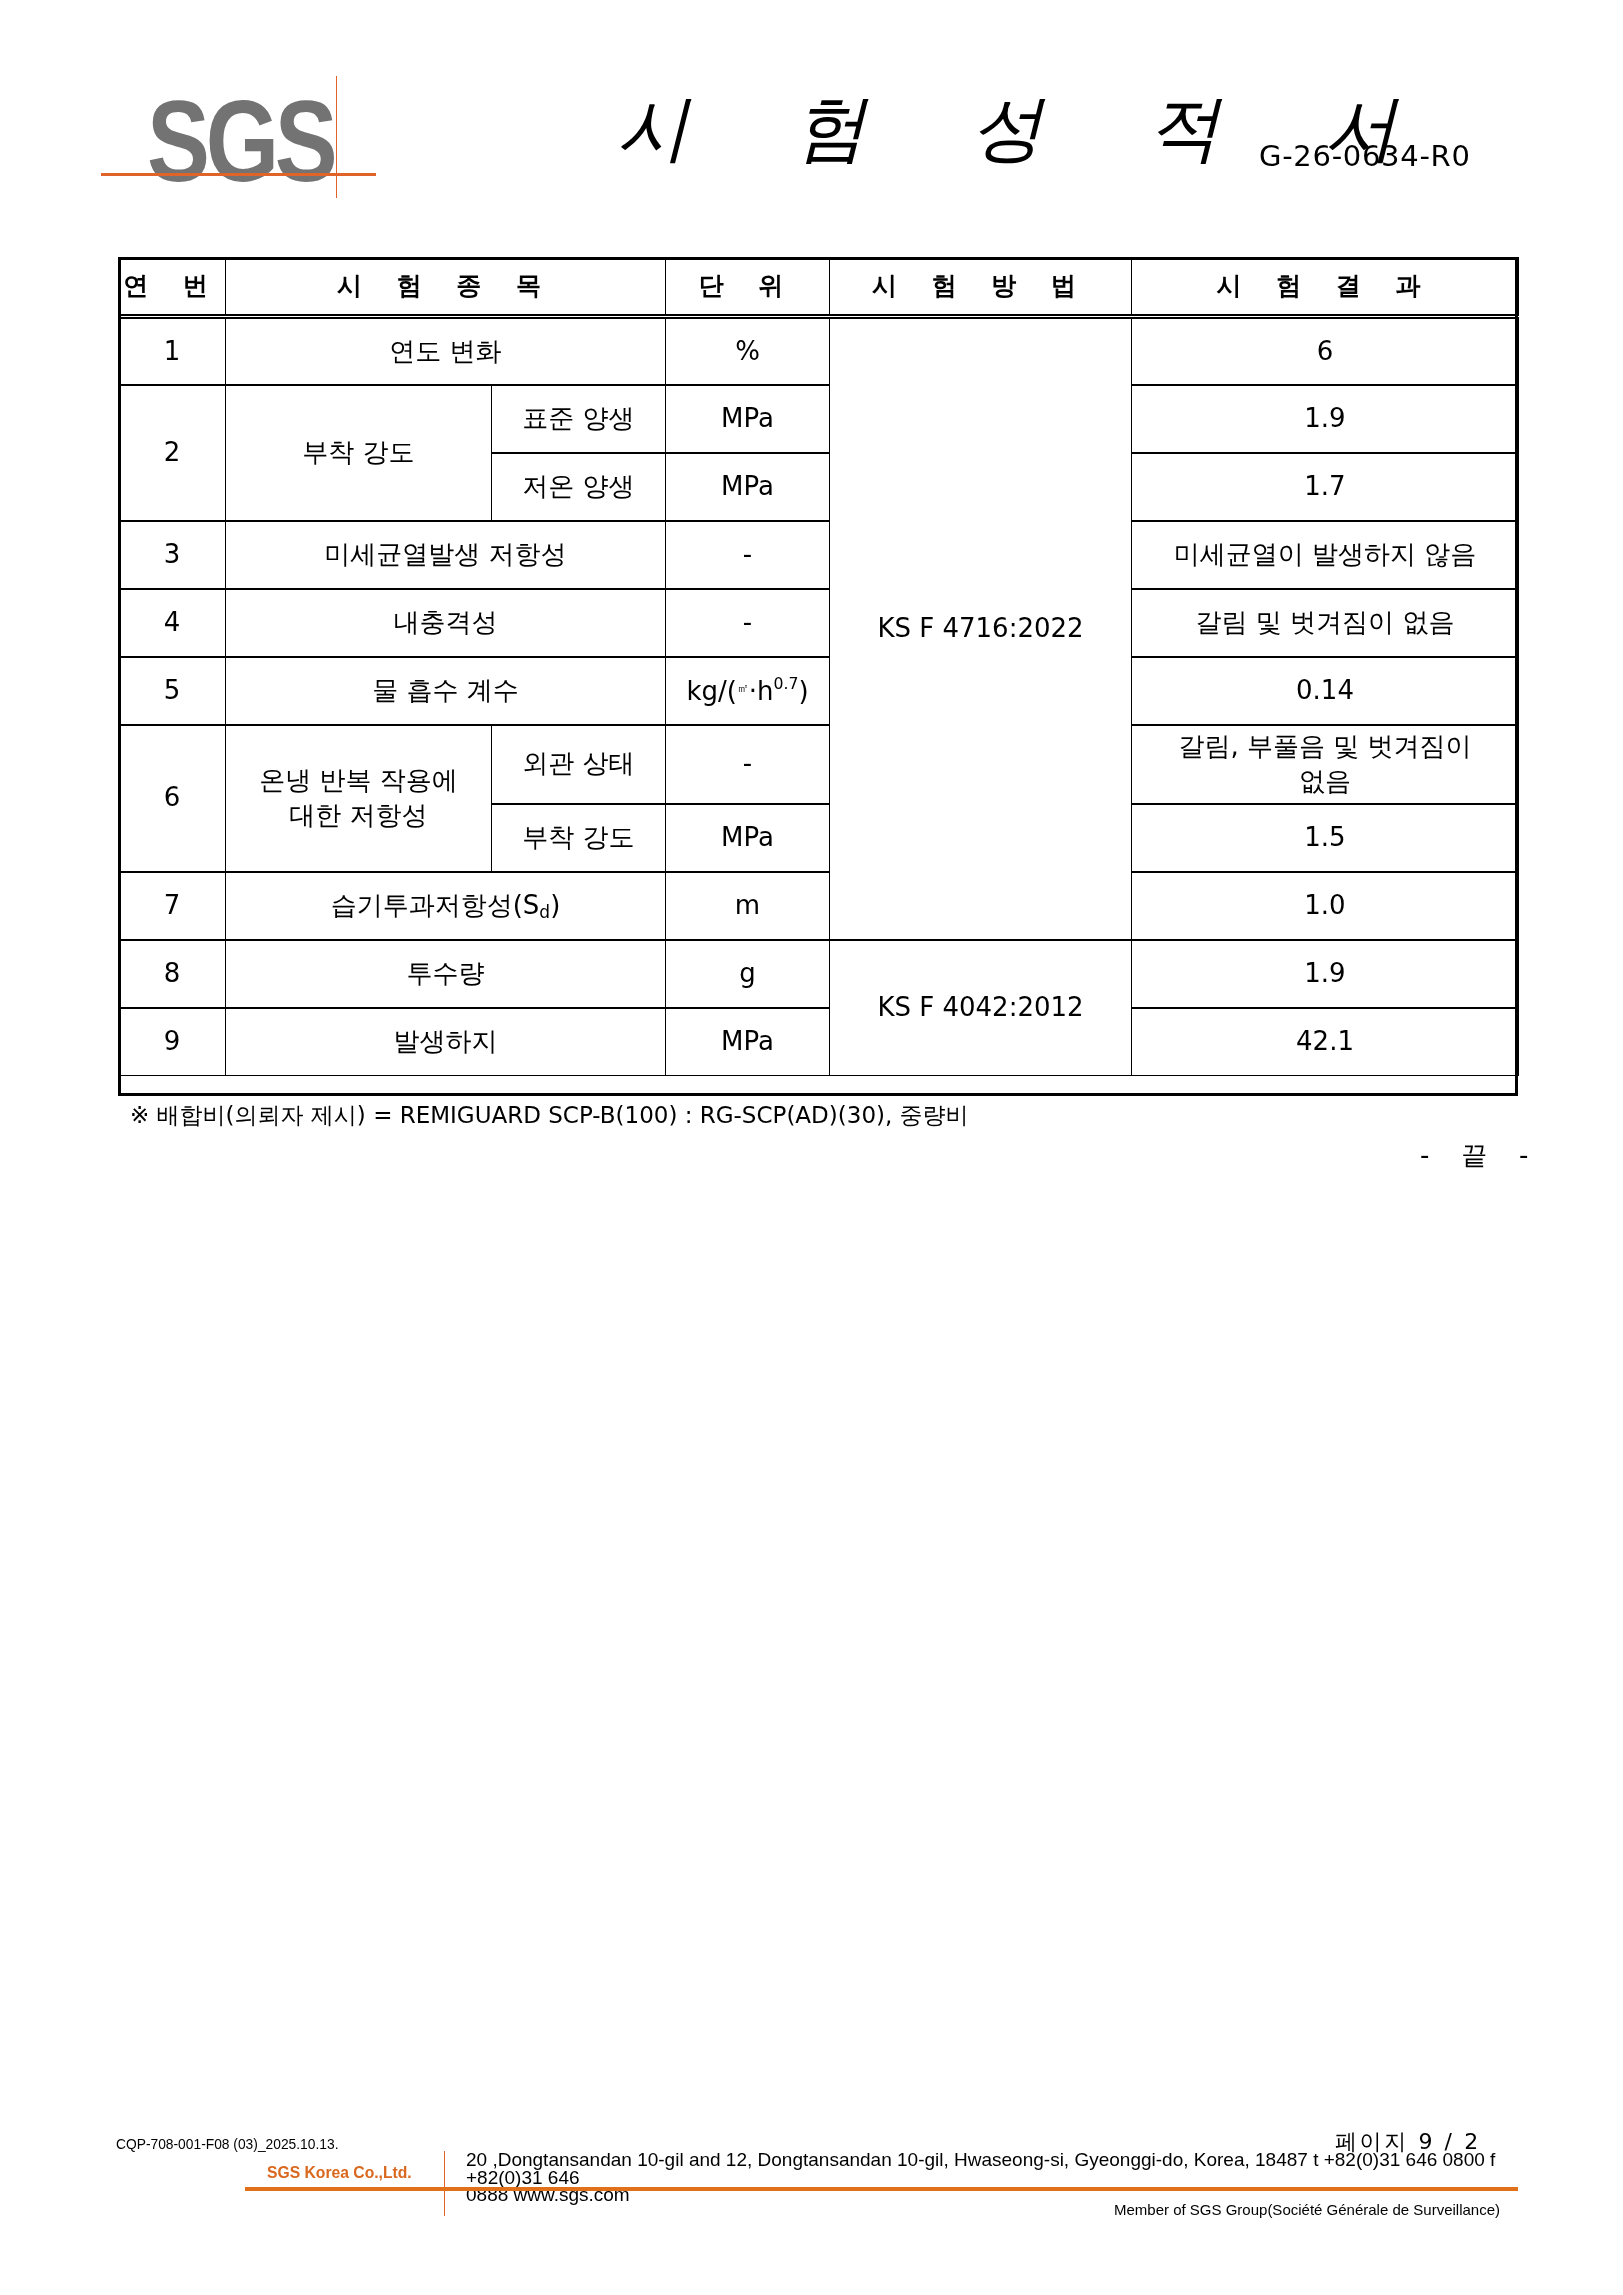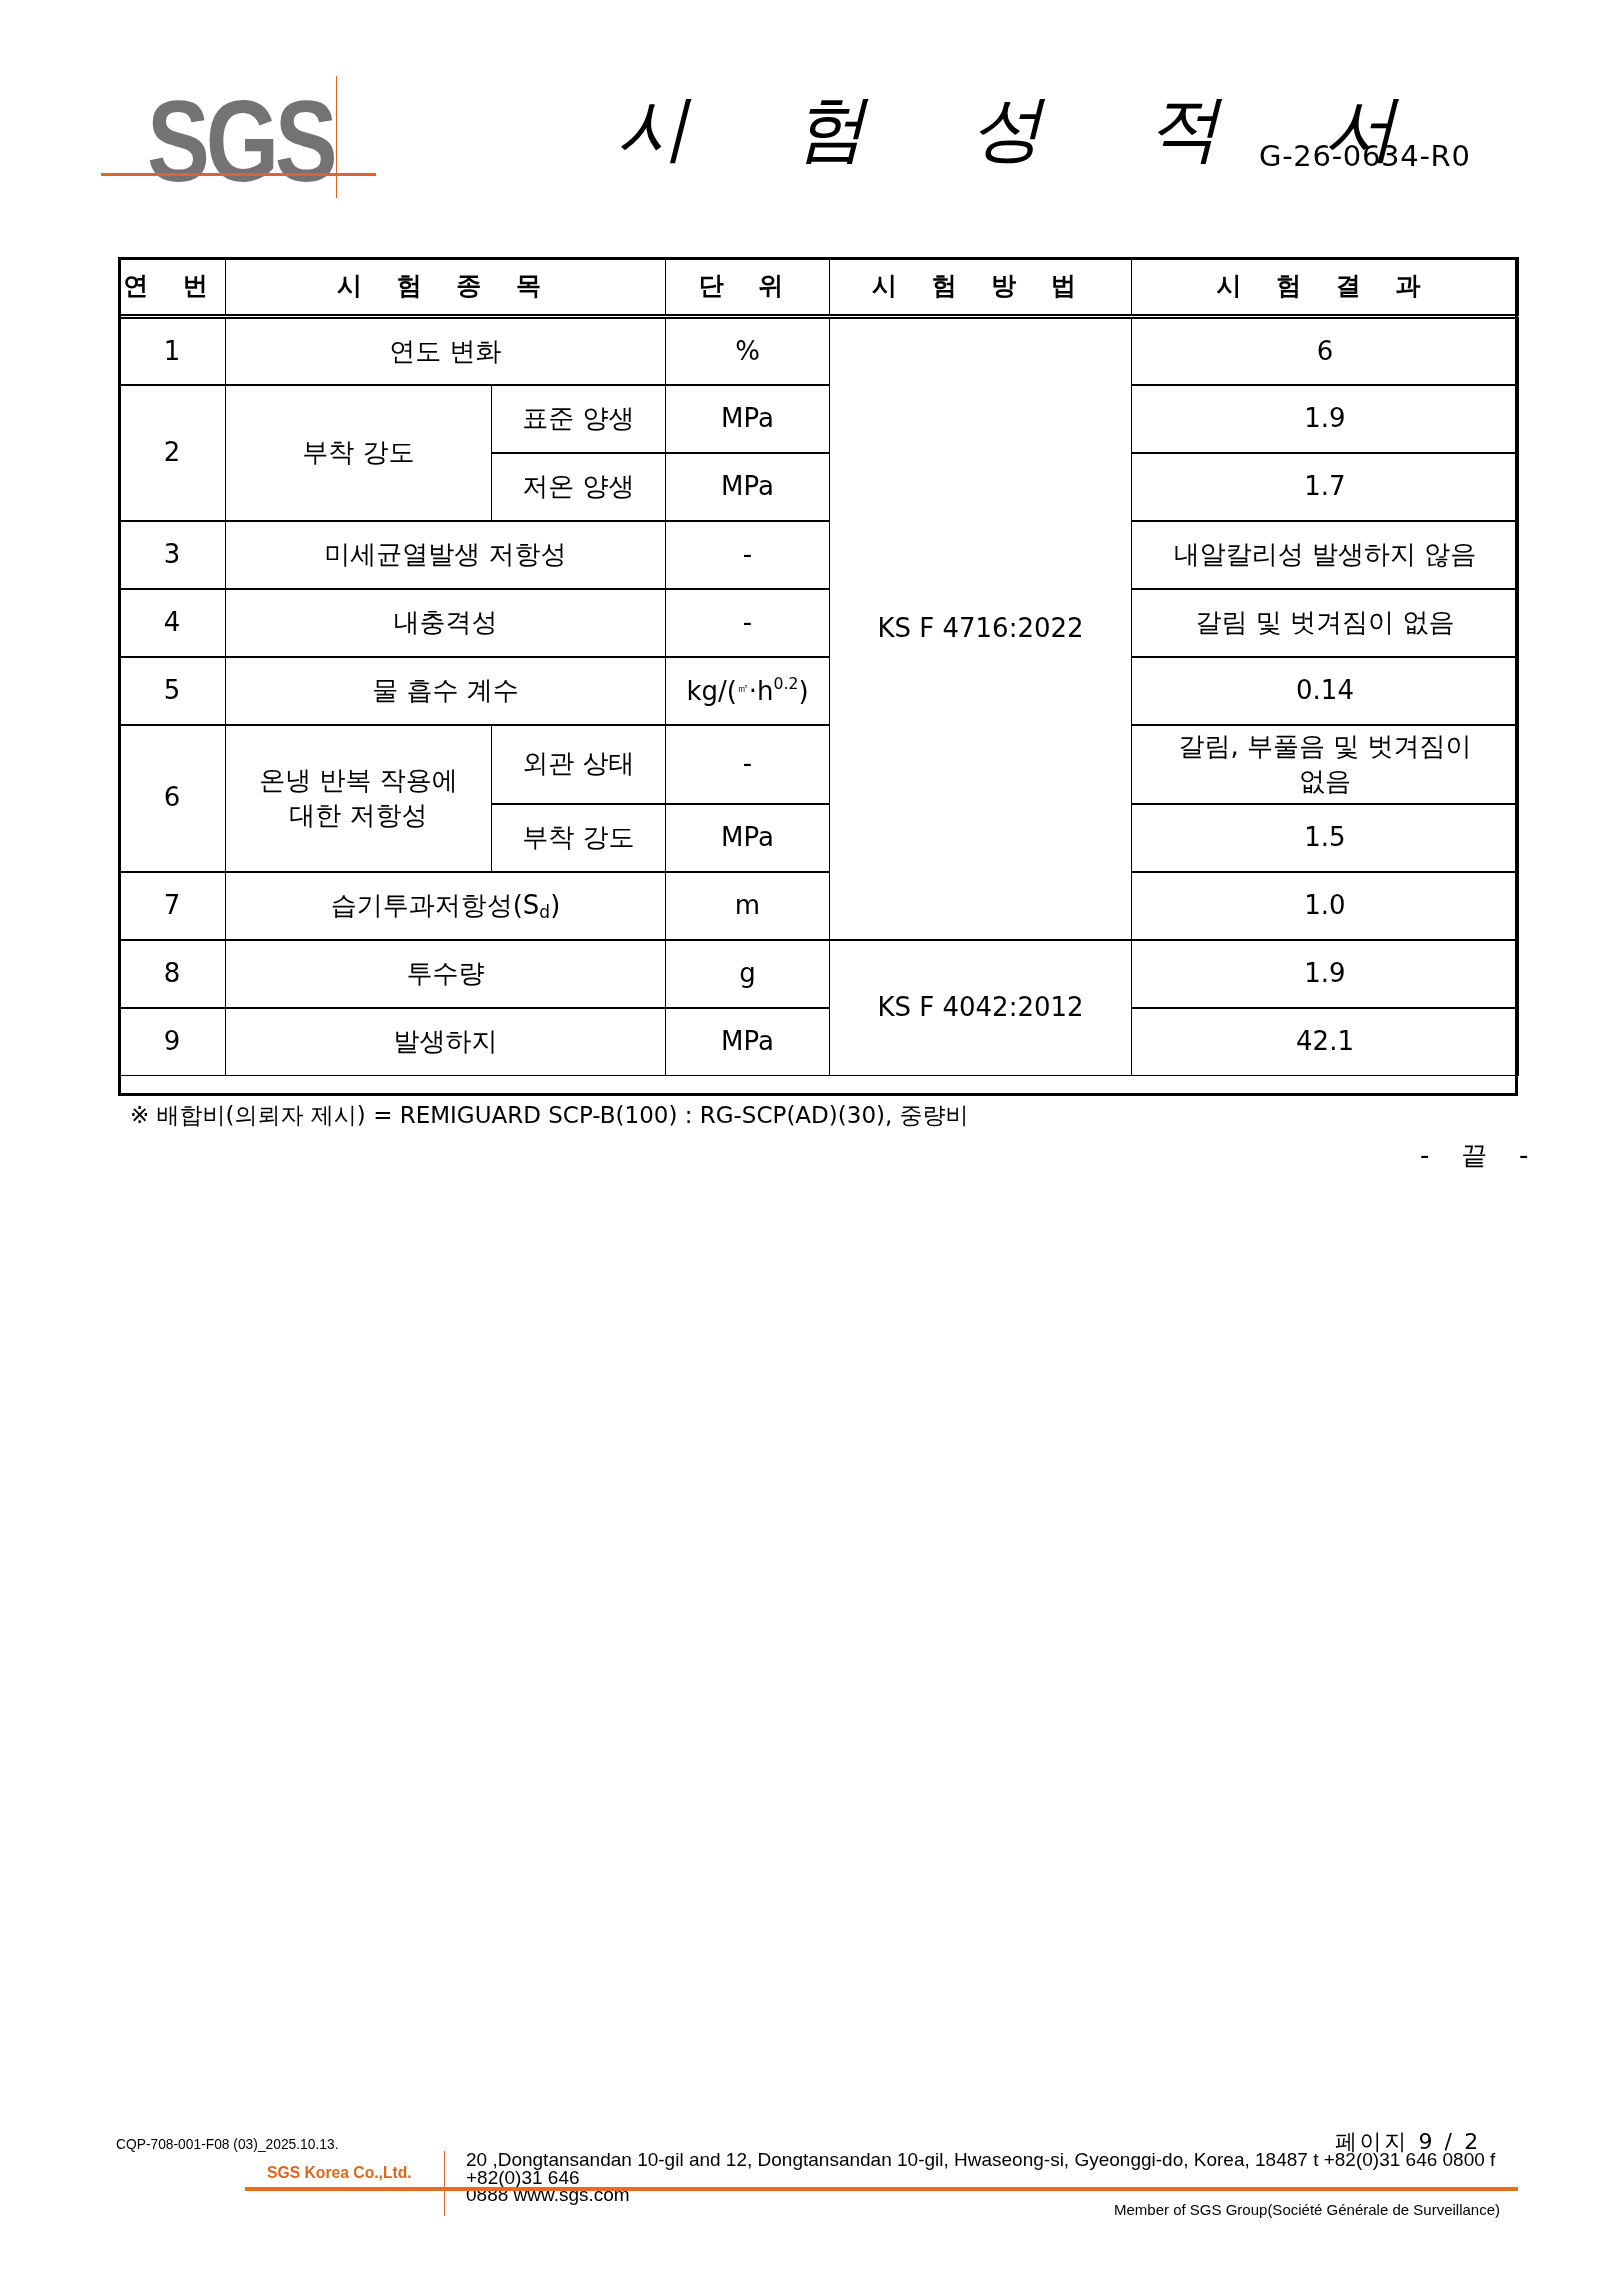--- a/index.html
+++ b/index.html
@@ -96,32 +96,32 @@
     </tr>
     <tr class="r thick-top">
       <td>저온 양생</td>
       <td>MPa</td>
       <td>1.7</td>
     </tr>
     <tr class="r thick-top">
       <td>3</td>
       <td colspan="2">미세균열발생 저항성</td>
       <td>-</td>
-      <td>내알칼리성 발생하지 않음</td>
+      <td>미세균열이 발생하지 않음</td>
     </tr>
     <tr class="r thick-top">
       <td>4</td>
       <td colspan="2">내충격성</td>
       <td>-</td>
       <td>갈림 및 벗겨짐이 없음</td>
     </tr>
     <tr class="r thick-top">
       <td>5</td>
       <td colspan="2">물 흡수 계수</td>
-      <td><span>kg/(</span><sup class="m2">㎡</sup><span>·h</span><sup class="s">0.2</sup><span>)</span></td>
+      <td><span>kg/(</span><sup class="m2">㎡</sup><span>·h</span><sup class="s">0.7</sup><span>)</span></td>
       <td>0.14</td>
     </tr>
     <tr class="r-tall thick-top">
       <td rowspan="2">6</td>
       <td rowspan="2"><span>온냉 반복 작용에</span><br><span>대한 저항성</span></td>
       <td>외관 상태</td>
       <td>-</td>
       <td><span>갈림, 부풀음 및 벗겨짐이</span><br><span>없음</span></td>
     </tr>
     <tr class="r thick-top">

